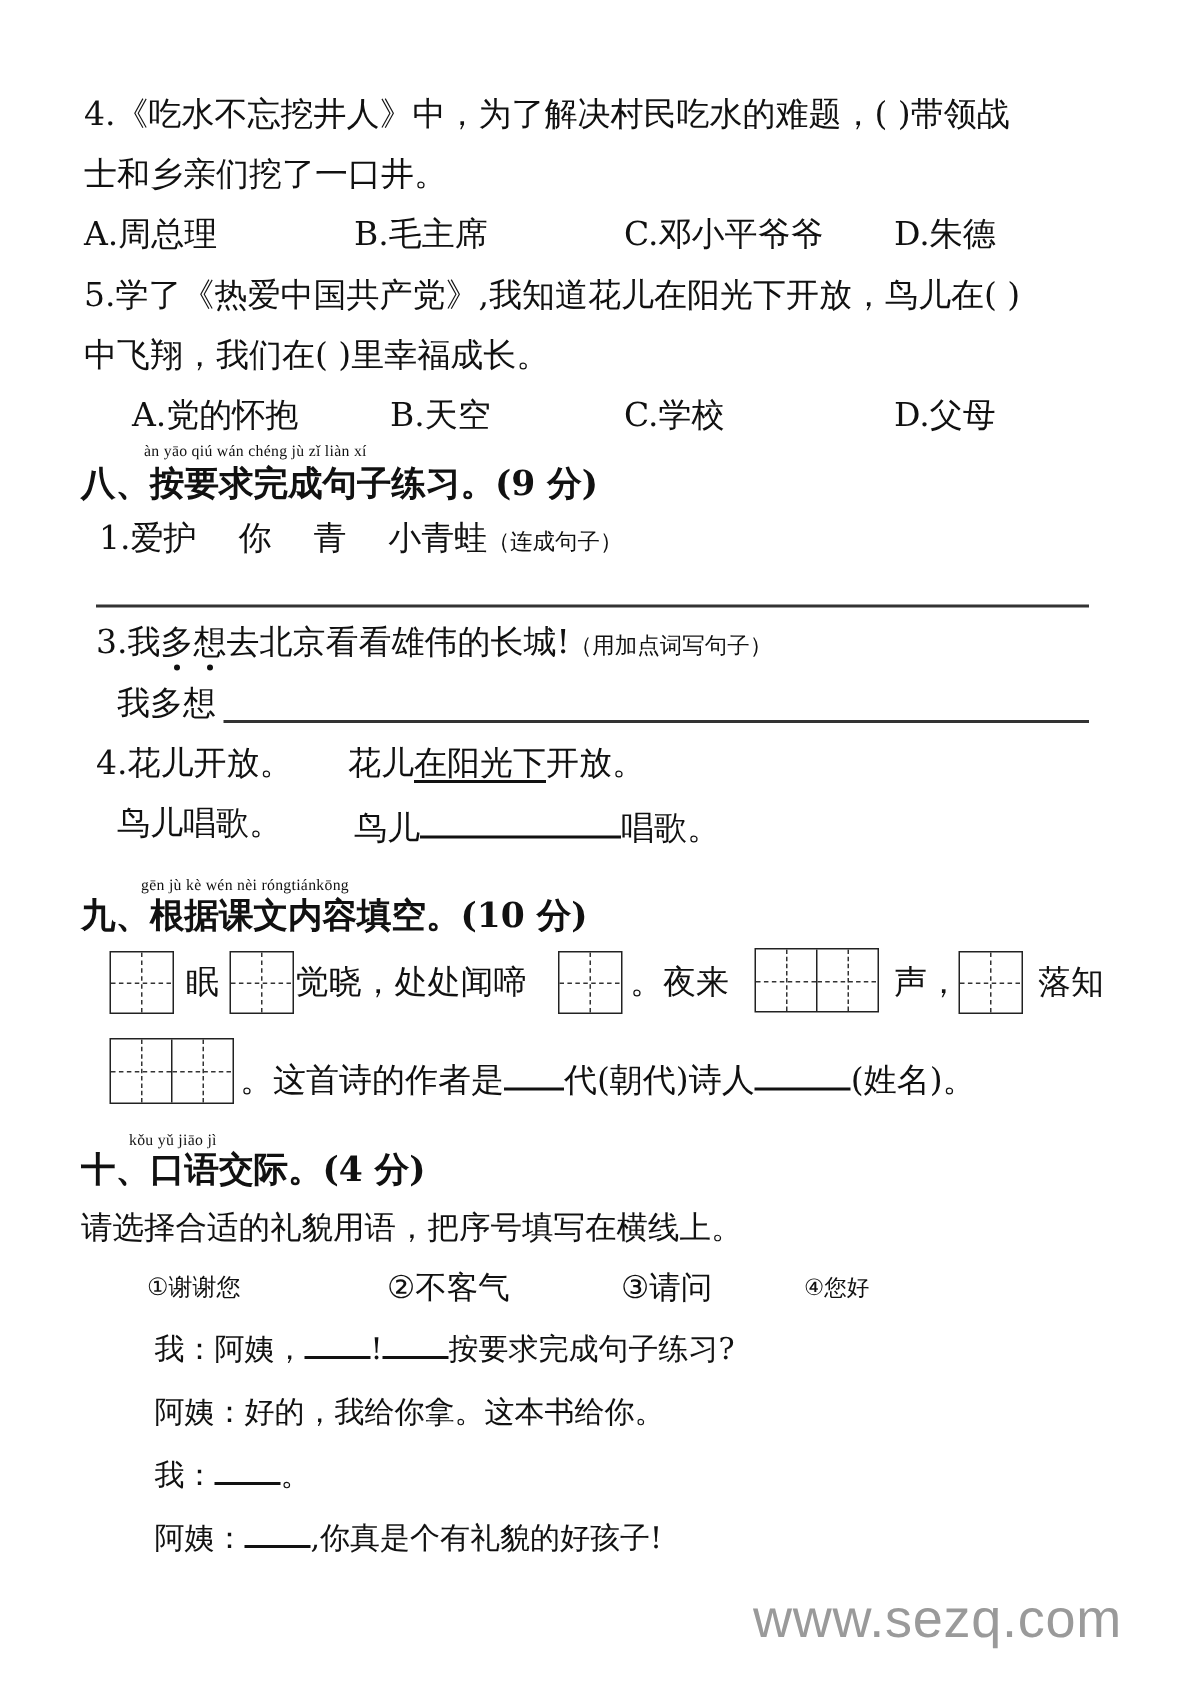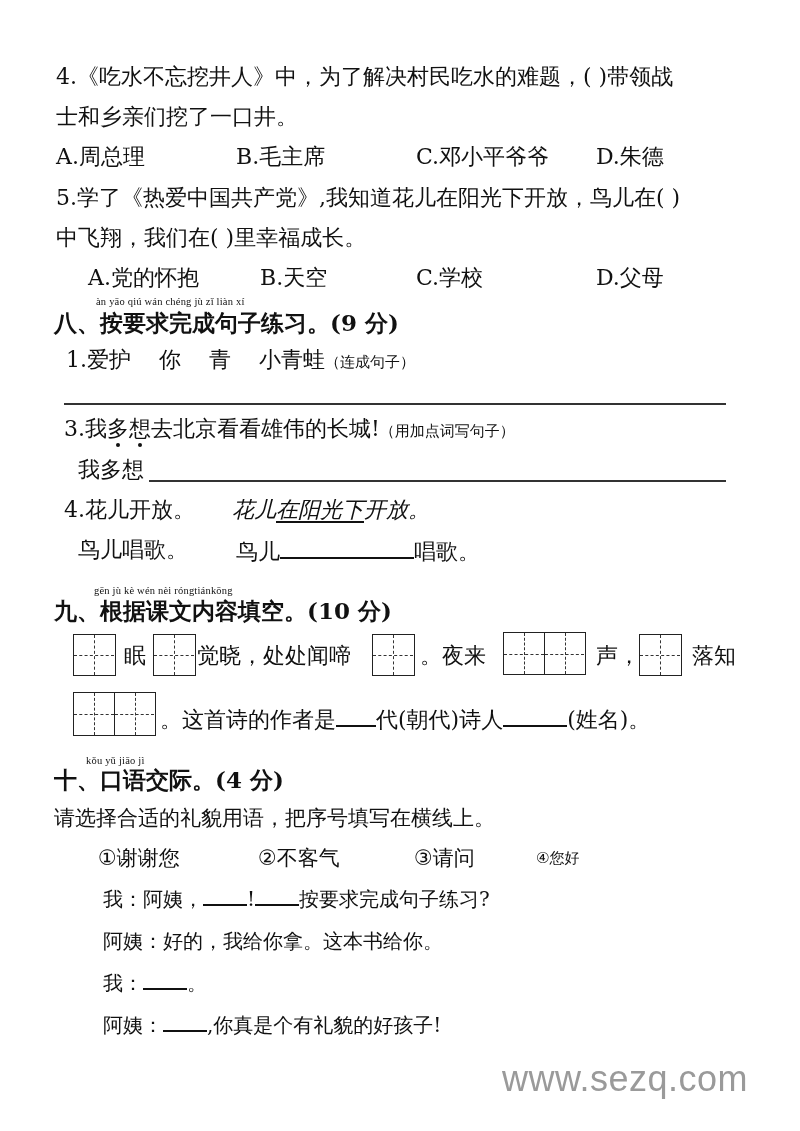--- a/index.html
+++ b/index.html
@@ -49,21 +49,21 @@
 </div>
 <div class="rule" style="left:64px;top:403px;width:662px;"></div>
 
 <div class="abs q" style="left:64px;top:414px;">
   <span>3.我</span><span class="dot">多</span><span class="dot">想</span><span>去北京看看雄伟的长城!</span><span class="small">（用加点词写句子）</span>
 </div>
 <div class="abs q" style="left:78px;top:455px;">我多想</div>
 <div class="rule" style="left:149px;top:480px;width:577px;"></div>
 
 <div class="abs q" style="left:64px;top:495px;">4.花儿开放。</div>
-<div class="abs q" style="left:232px;top:495px;font-style:italic;">
+<div class="abs q" style="left:232px;top:495px;">
   <span>花儿</span><span class="ul">在阳光下</span><span>开放。</span>
 </div>
 <div class="abs q" style="left:78px;top:535px;">鸟儿唱歌。</div>
 <div class="abs q" style="left:236px;top:535px;">
   <span>鸟儿</span><span class="blank" style="width:134px;"></span><span>唱歌。</span>
 </div>
 
 <div class="abs py" style="left:94px;top:585px;">gēn  jù  kè  wén nèi róngtiánkōng</div>
 <div class="abs sec" style="left:54px;top:596px;">九、根据课文内容填空。(10 分)</div>
 
@@ -93,21 +93,21 @@
     <div class="cell"></div>
     <div class="cell"></div>
   </div>
 <div class="abs q" style="left:160px;top:703px;">
   <span>。这首诗的作者是</span><span class="blank" style="width:40px;"></span><span>代(朝代)诗人</span><span class="blank" style="width:64px;"></span><span>(姓名)。</span>
 </div>
 
 <div class="abs py" style="left:86px;top:755px;">kǒu  yǔ jiāo jì</div>
 <div class="abs sec" style="left:54px;top:765px;">十、口语交际。(4 分)</div>
 <div class="abs q sans" style="left:54px;top:803px;font-size:21px;">请选择合适的礼貌用语，把序号填写在横线上。</div>
-<div class="abs q sans" style="left:98px;top:843px;font-size:21px;">①谢谢您</div>
+<div class="abs q sans" style="left:98px;top:843px;font-size:16px;">①谢谢您</div>
 <div class="abs q sans" style="left:258px;top:843px;font-size:21px;text-align:right;">②不客气</div>
 <div class="abs q sans" style="left:414px;top:843px;font-size:21px;">③请问</div>
 <div class="abs q sans" style="left:536px;top:843px;font-size:15px;">④您好</div>
 
 <div class="abs q" style="left:103px;top:884px;font-size:20px;">
   <span>我：阿姨，</span><span class="blank" style="width:44px;height:20px;"></span><span>!</span><span class="blank" style="width:44px;height:20px;"></span><span>按要求完成句子练习?</span>
 </div>
 <div class="abs q" style="left:103px;top:926px;font-size:20px;">阿姨：好的，我给你拿。这本书给你。</div>
 <div class="abs q" style="left:103px;top:968px;font-size:20px;">
   <span>我：</span><span class="blank" style="width:44px;height:20px;"></span><span>。</span>

